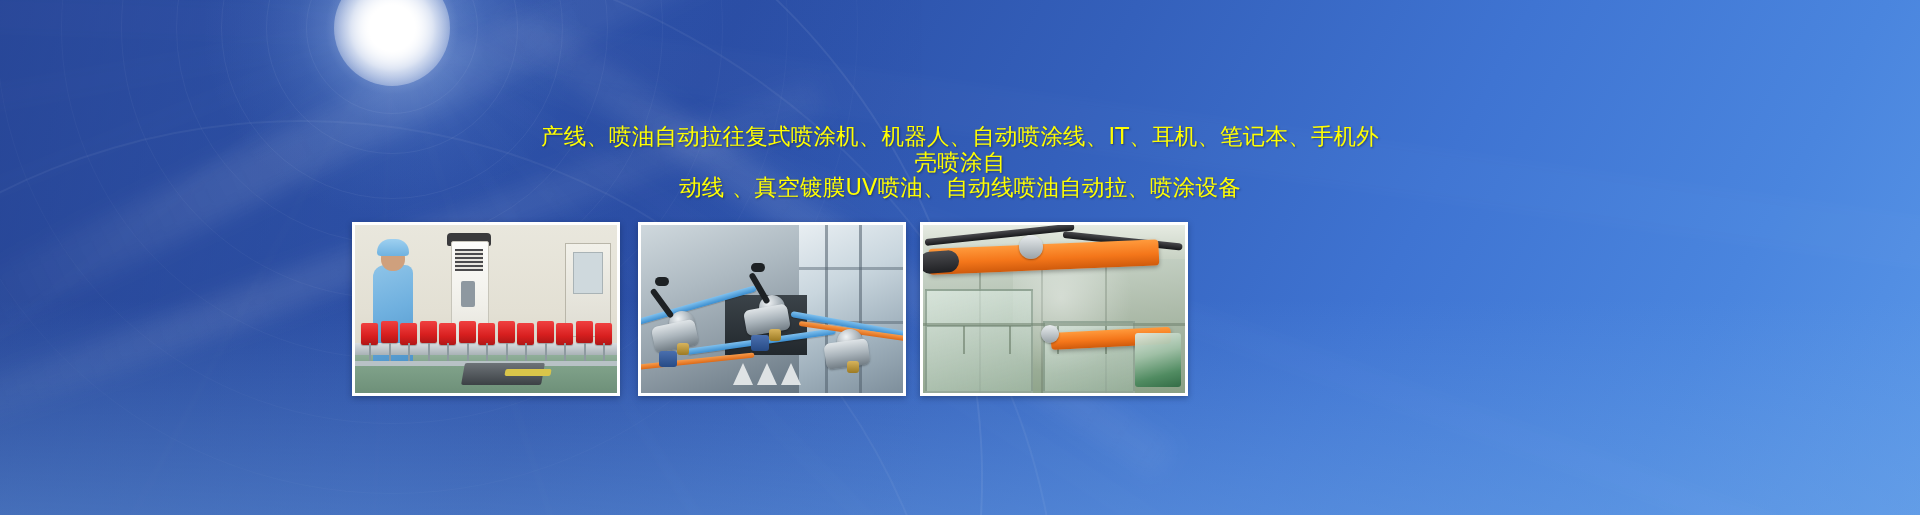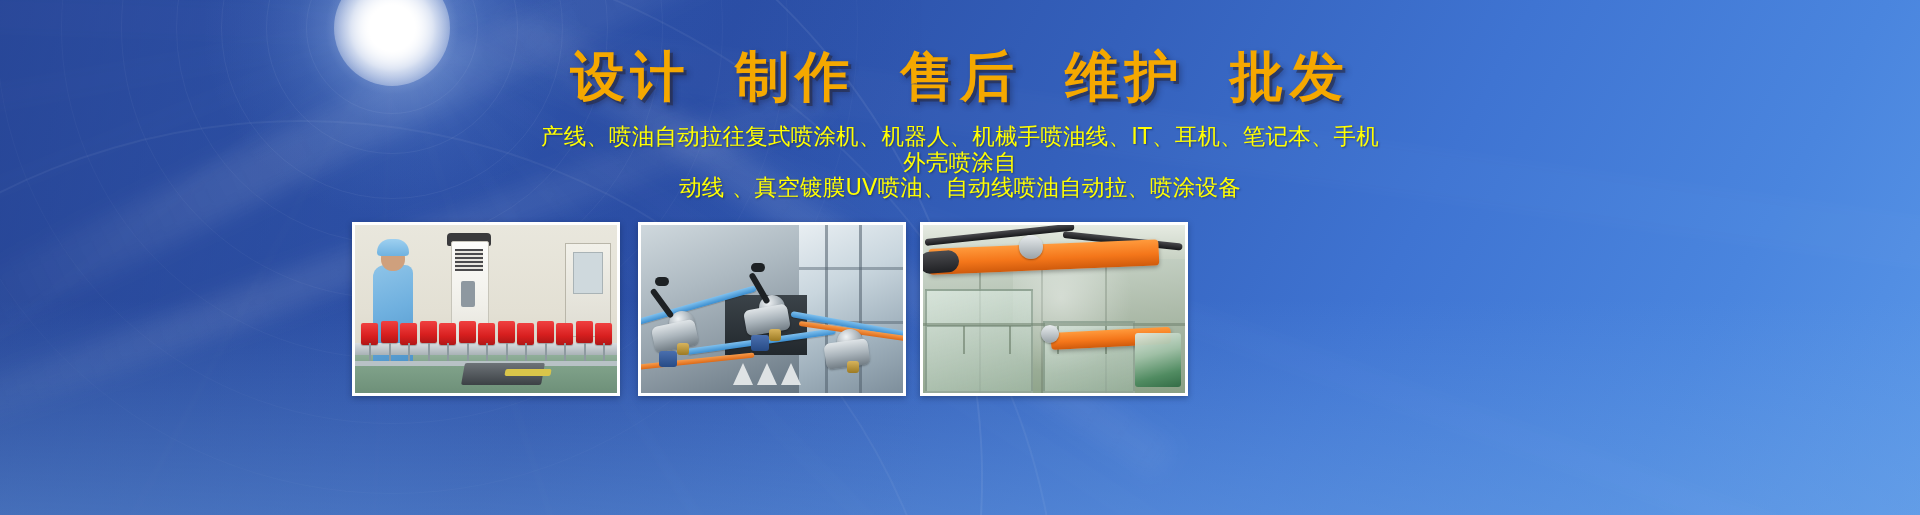--- a/index.html
+++ b/index.html
@@ -449,30 +449,23 @@
 
   <div class="streak" style="left:-60px; top:300px; width:900px; height:54px; transform:rotate(-26deg);"></div>
   <div class="streak" style="left:-120px; top:420px; width:1000px; height:38px; transform:rotate(-20deg);"></div>
   <div class="streak" style="left:420px; top:-60px; width:900px; height:40px; transform:rotate(34deg);"></div>
 
   <div class="sun-glow"></div>
   <div class="sun-core"></div>
 
   <div class="content">
 
-    <div class="headline">
-      <span class="kw">设计</span>
-      <span class="kw">制作</span>
-      <span class="kw">售后</span>
-      <span class="kw">维护</span>
-      <span class="kw">批发</span>
-    </div>
 
     <div class="subtext">
-      <div>产线、喷油自动拉往复式喷涂机、机器人、机械手喷油线、IT、耳机、笔记本、手机外壳喷涂自</div>
+      <div>产线、喷油自动拉往复式喷涂机、机器人、自动喷涂线、IT、耳机、笔记本、手机外壳喷涂自</div>
       <div>动线 、真空镀膜UV喷油、自动线喷油自动拉、喷涂设备</div>
     </div>
   </div>
 
   <div class="photos">
 
     <div class="photo p1">
       <div class="photo-inner">
         <div class="wall"></div>
         <div class="floor"></div>

